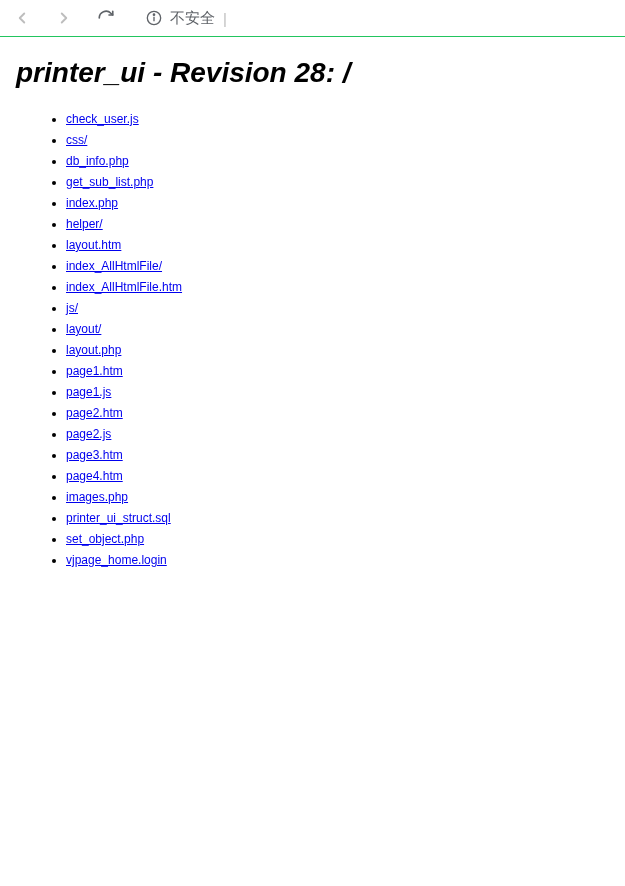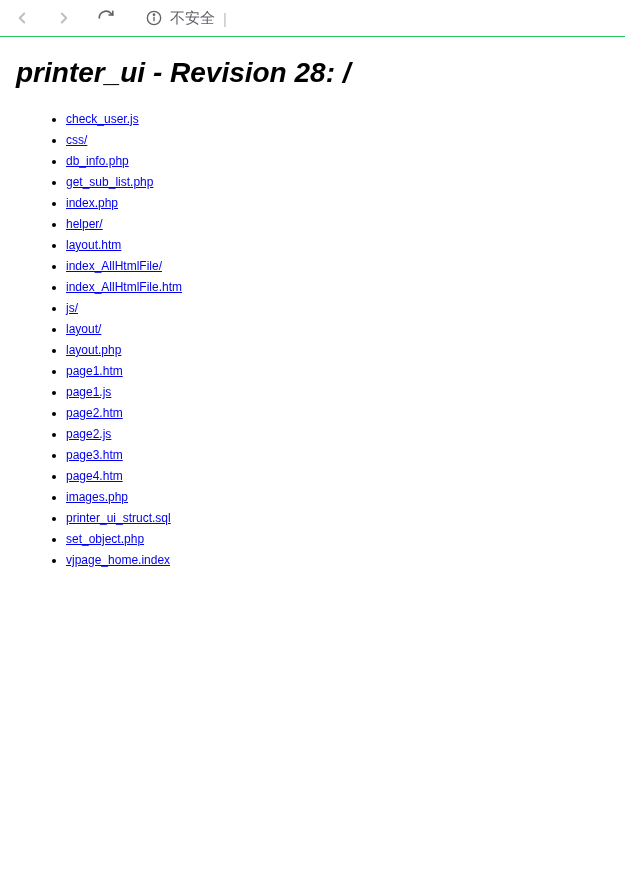--- a/index.html
+++ b/index.html
@@ -133,15 +133,15 @@
       <li><a href="#">layout.php</a></li>
       <li><a href="#">page1.htm</a></li>
       <li><a href="#">page1.js</a></li>
       <li><a href="#">page2.htm</a></li>
       <li><a href="#">page2.js</a></li>
       <li><a href="#">page3.htm</a></li>
       <li><a href="#">page4.htm</a></li>
       <li><a href="#">images.php</a></li>
       <li><a href="#">printer_ui_struct.sql</a></li>
       <li><a href="#">set_object.php</a></li>
-      <li><a href="#">vjpage_home.index</a></li>
+      <li><a href="#">vjpage_home.login</a></li>
     </ul>
 </div>
 
 </body></html>

